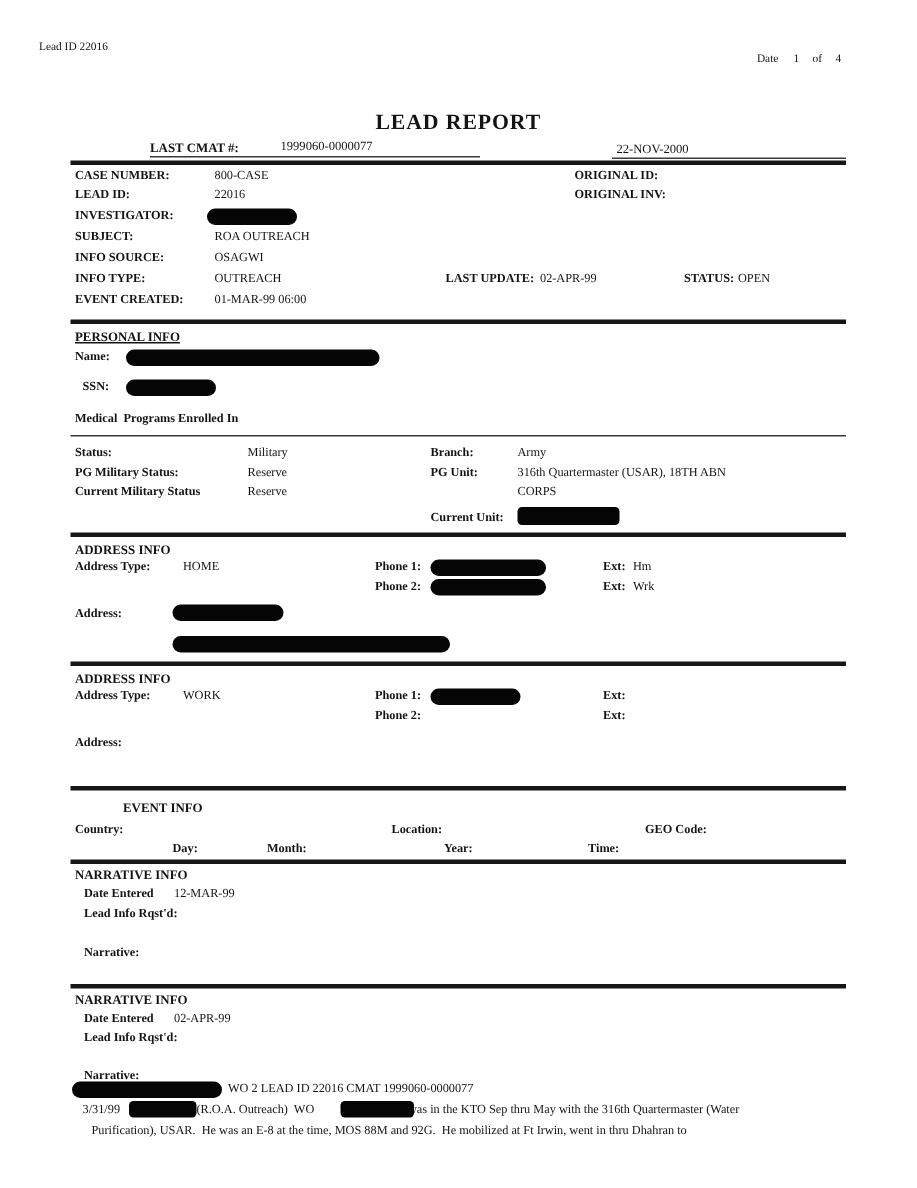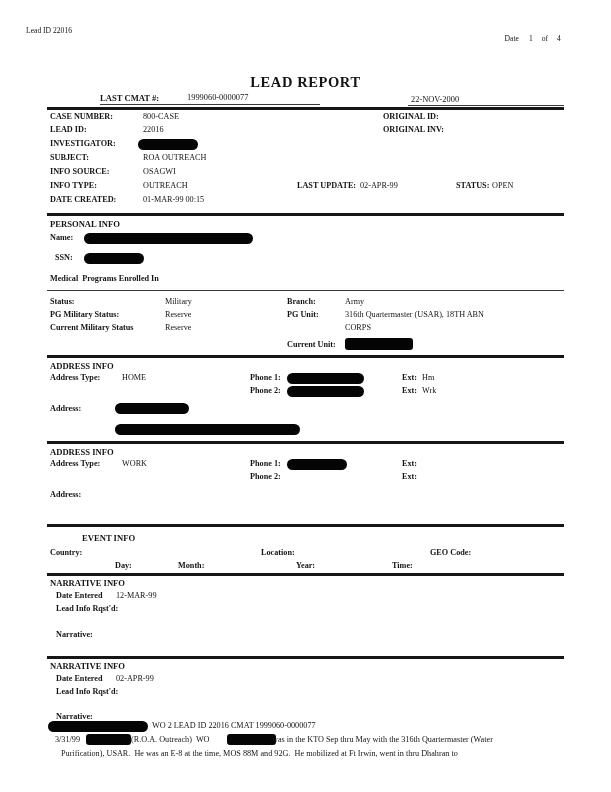--- a/index.html
+++ b/index.html
@@ -114,26 +114,26 @@
   <div class="t b" style="left:50px; top:168px;text-align:right;">INFO SOURCE:</div>
   <div class="t" style="left:143px; top:168px;">OSAGWI</div>
 
   <div class="t b" style="left:50px; top:182px;">INFO TYPE:</div>
   <div class="t" style="left:143px; top:182px;">OUTREACH</div>
   <div class="t b" style="left:297px; top:182px;">LAST UPDATE:</div>
   <div class="t" style="left:360px; top:182px;">02-APR-99</div>
   <div class="t b" style="left:456px; top:182px;">STATUS:</div>
   <div class="t" style="left:492px; top:182px;">OPEN</div>
 
-  <div class="t b" style="left:50px; top:196px;">DATE CREATED:</div>
-  <div class="t" style="left:143px; top:196px;">01-MAR-99 00:15</div>
+  <div class="t b" style="left:50px; top:196px;">EVENT CREATED:</div>
+  <div class="t" style="left:143px; top:196px;">01-MAR-99 06:00</div>
 
   <div class="rule thick" style="top:213px;"></div>
 
-  <div class="t sect-head" style="left:50px; top:220px;">PERSONAL INFO</div>
+  <div class="t sect-head" style="left:50px; top:220px;text-decoration:underline;">PERSONAL INFO</div>
 
   <div class="t b" style="left:50px; top:234px;">Name:</div>
   <div class="redact" style="left:84px; top:233px; width:169px; height:11px;"></div>
 
   <div class="t b" style="left:55px; top:254px;">SSN:</div>
   <div class="redact" style="left:84px; top:253px; width:60px; height:11px;"></div>
 
   <div class="t b" style="left:50px; top:275px;">Medical  Programs Enrolled In</div>
 
   <div class="rule hair" style="top:290px;"></div>

